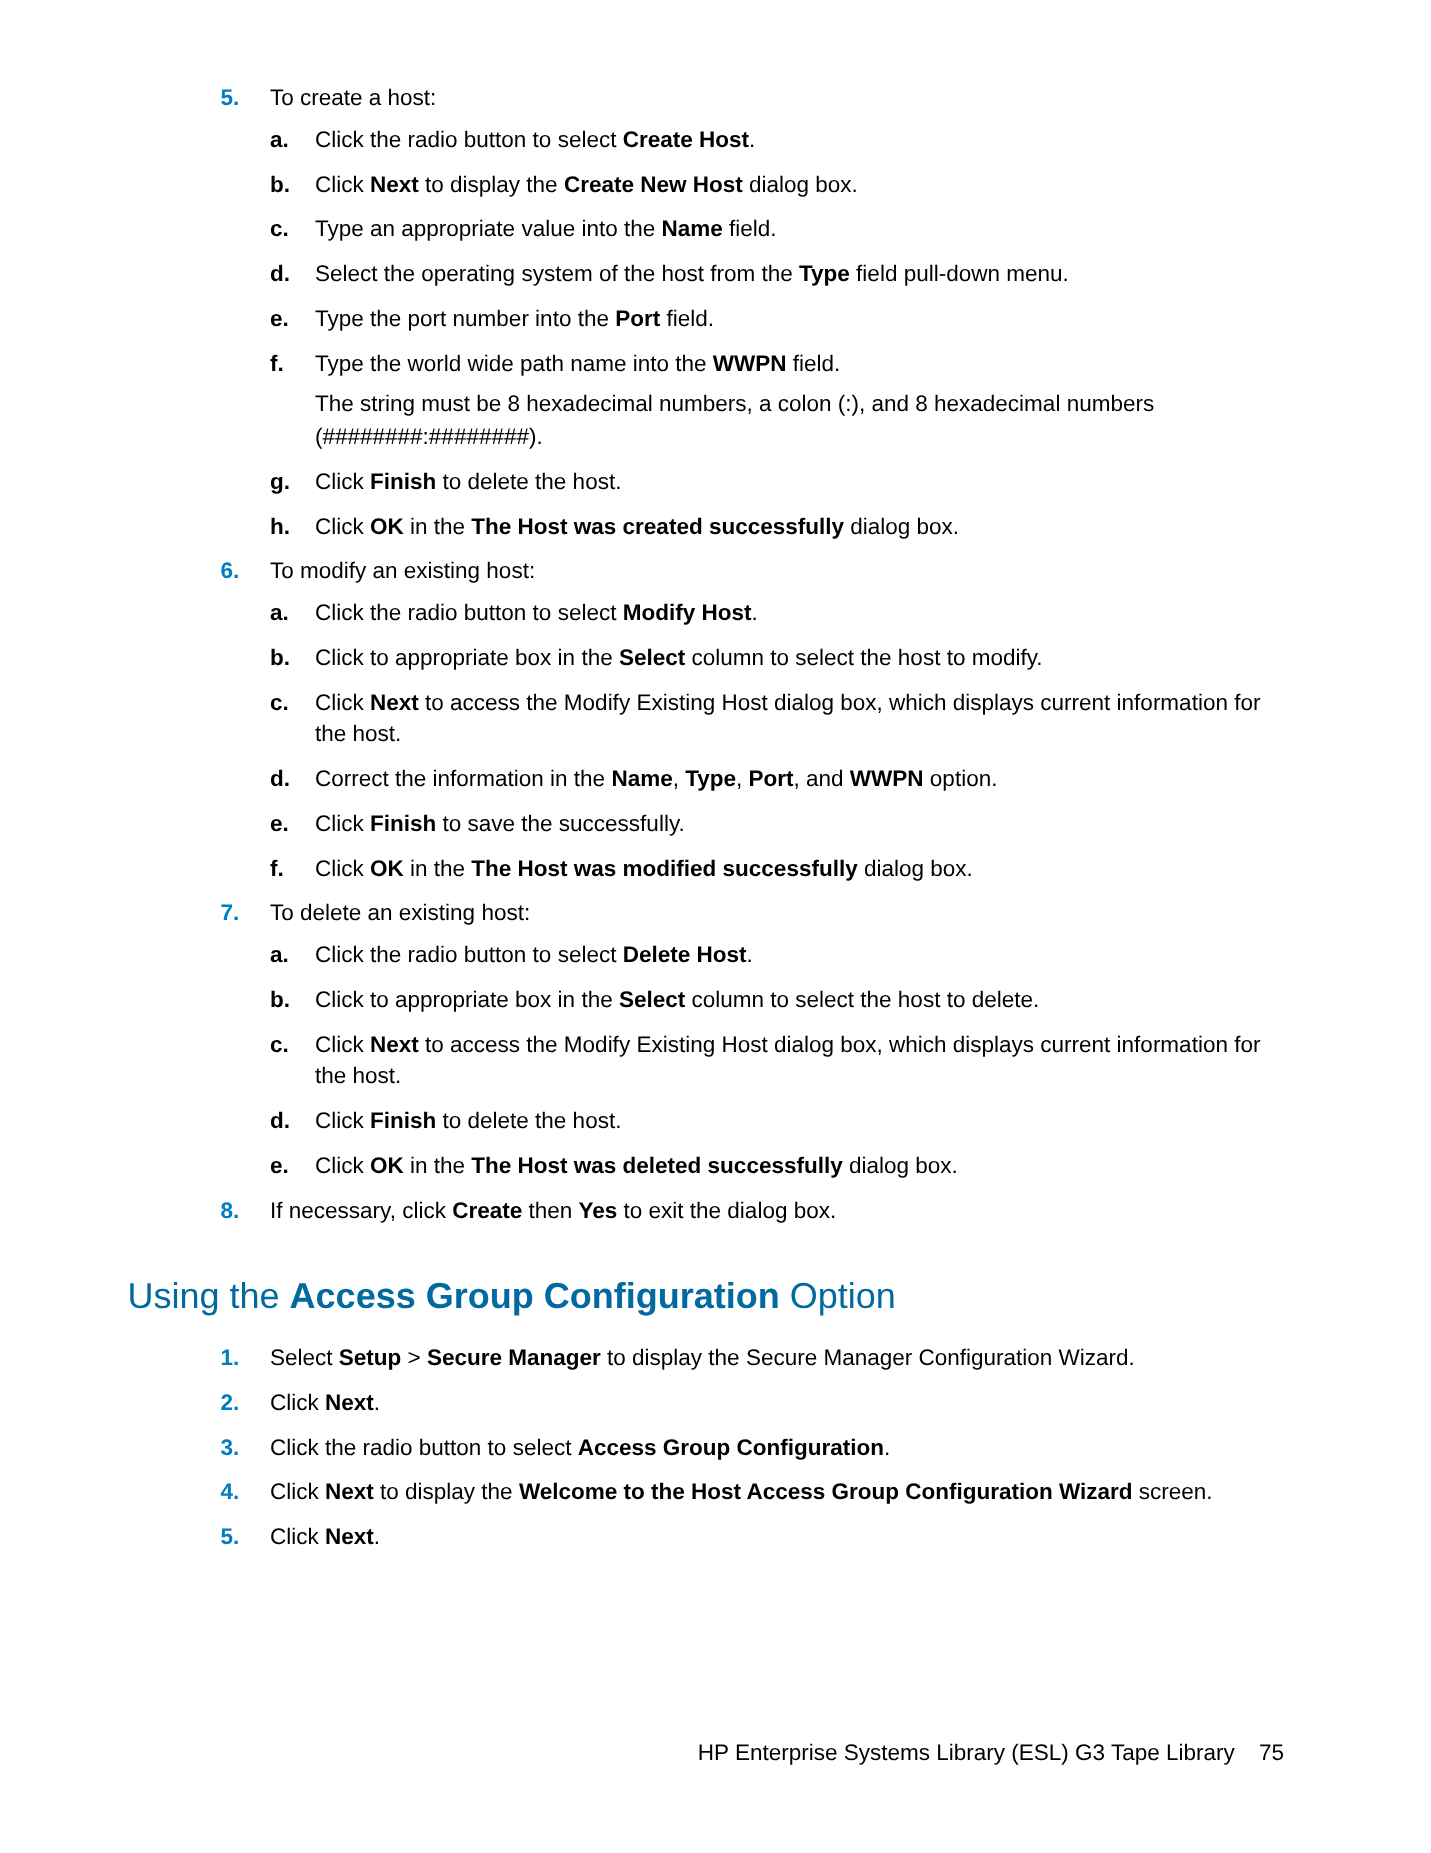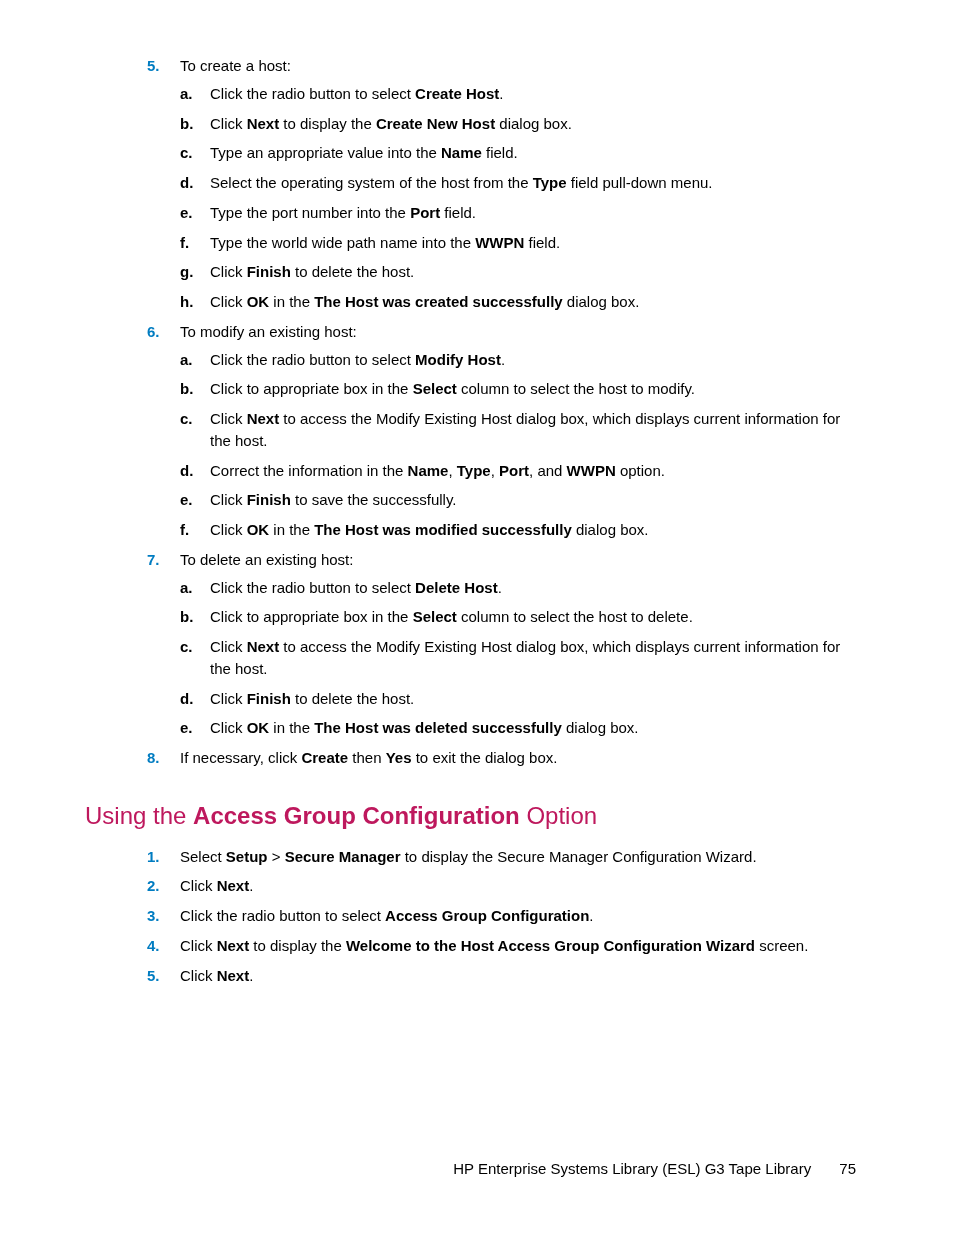--- a/index.html
+++ b/index.html
@@ -54,36 +54,36 @@
     left: 0;
     top: 0;
     font-weight: bold;
     font-size: 15px;
   }
   .b { font-weight: bold; text-align: center; }
   .sub { margin-top: 6px; }
   h2.section {
     font-family: Arial, Helvetica, sans-serif;
     font-weight: normal;
-    color: #be185d;
+    color: #0369a1;
     font-size: 24px;
     margin: 30px 0 12px 0;
   }
   h2.section .b { font-weight: bold; }
   .intro {
     margin: 0 0 12px 0;
     padding-left: 62px;
   }
   .footer {
     position: absolute;
     bottom: 58px;
     right: 98px;
     font-size: 15px;
   }
-  .pagenum { margin-left: 24px; text-align: right; }
+  .pagenum { margin-left: 12px; text-align: right; }
 </style>
 </head>
 <body>
 
 <div class="page">
   <div class="content">
 
     <ol class="outer">
 
       <li>
@@ -106,20 +106,21 @@
             <span class="marker">d.</span>
             <span>Select the operating system of the host from the </span><span class="b">Type</span><span> field pull-down menu.</span>
           </li>
           <li>
             <span class="marker">e.</span>
             <span>Type the port number into the </span><span class="b">Port</span><span> field.</span>
           </li>
           <li>
             <span class="marker">f.</span>
             <span>Type the world wide path name into the </span><span class="b">WWPN</span><span> field.</span>
+            <div class="sub">The string must be 8 hexadecimal numbers, a colon (:), and 8 hexadecimal numbers (########:########).</div>
           </li>
           <li>
             <span class="marker">g.</span>
             <span>Click </span><span class="b">Finish</span><span> to delete the host.</span>
           </li>
           <li>
             <span class="marker">h.</span>
             <span>Click </span><span class="b">OK</span><span> in the </span><span class="b">The Host was created successfully</span><span> dialog box.</span>
           </li>
         </ol>

